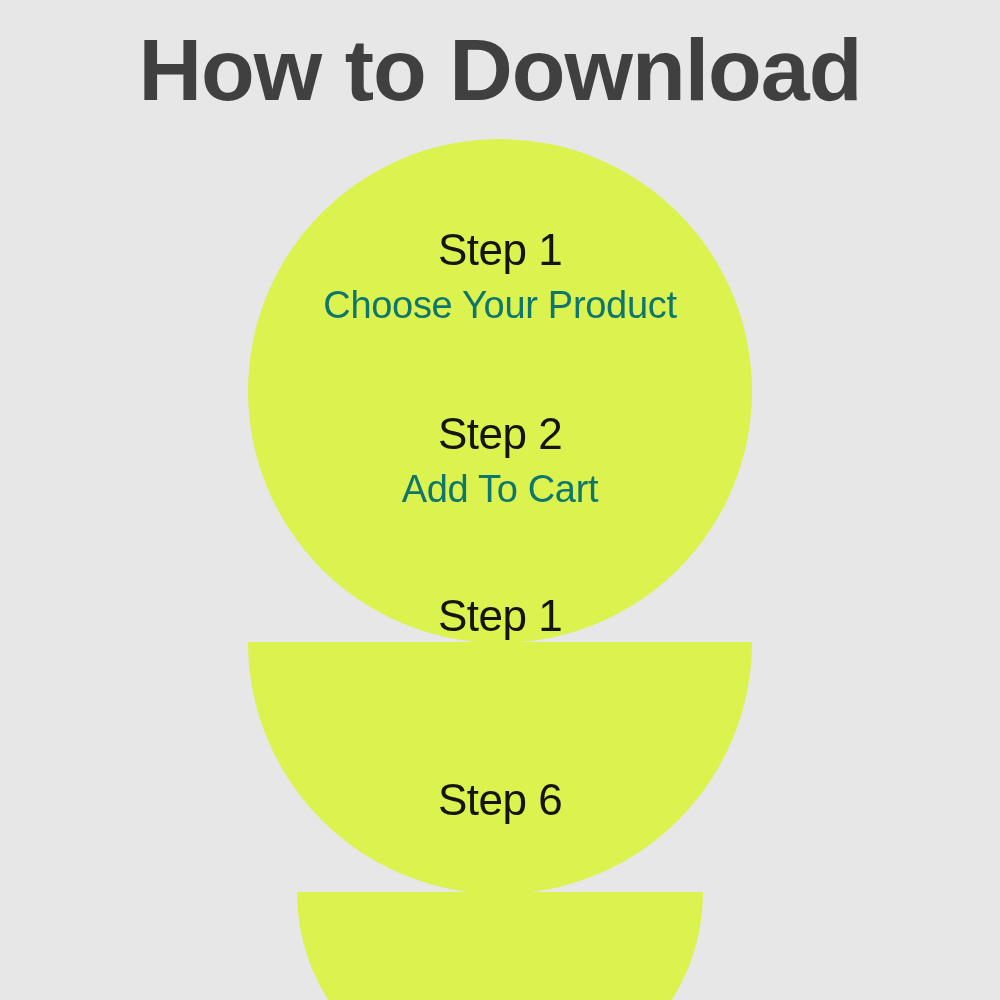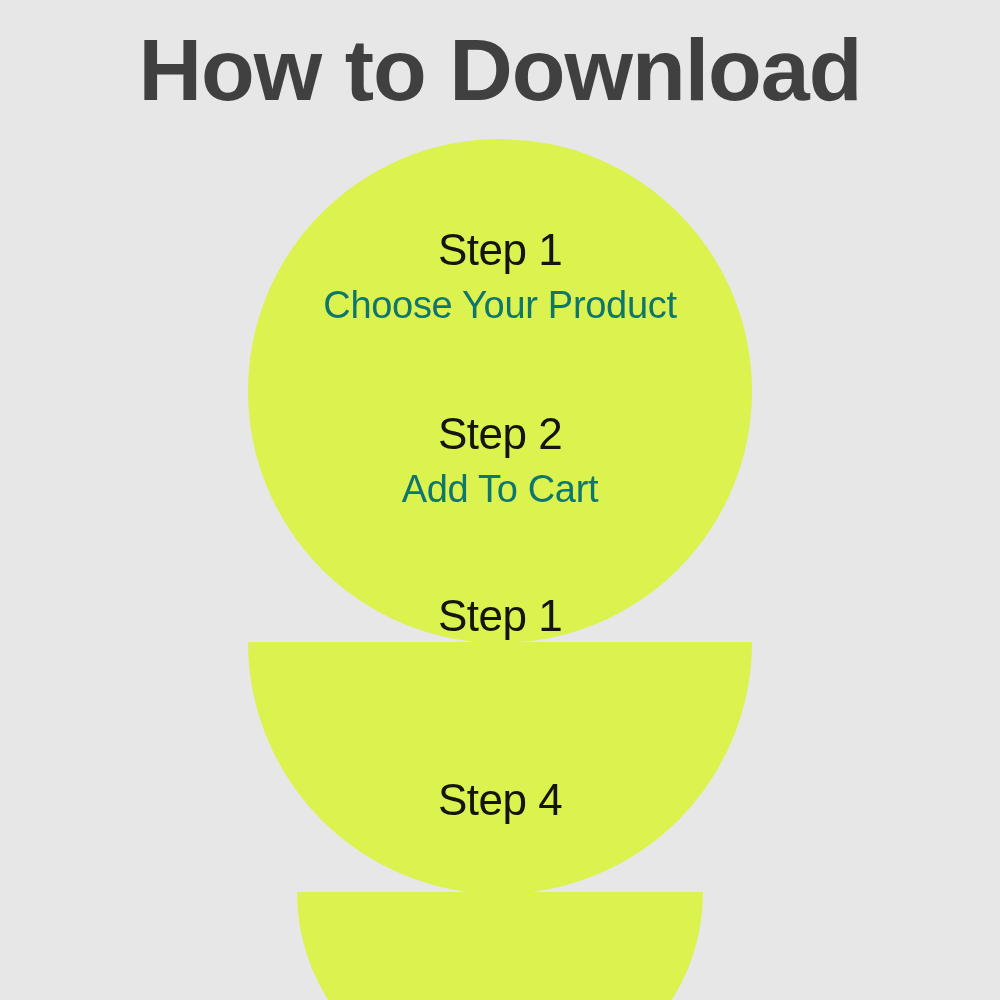--- a/index.html
+++ b/index.html
@@ -147,17 +147,17 @@
     <div class="step-block step-2">
       <div class="step-heading">Step 2</div>
       <div class="step-caption">Add To Cart</div>
     </div>
 
     <div class="step-block step-3">
       <div class="step-heading">Step 1</div>
     </div>
 
     <div class="step-block step-4">
-      <div class="step-heading">Step 4</div>
+      <div class="step-heading">Step 6</div>
     </div>
 
   </div>
 </div>
 
 </body></html>

